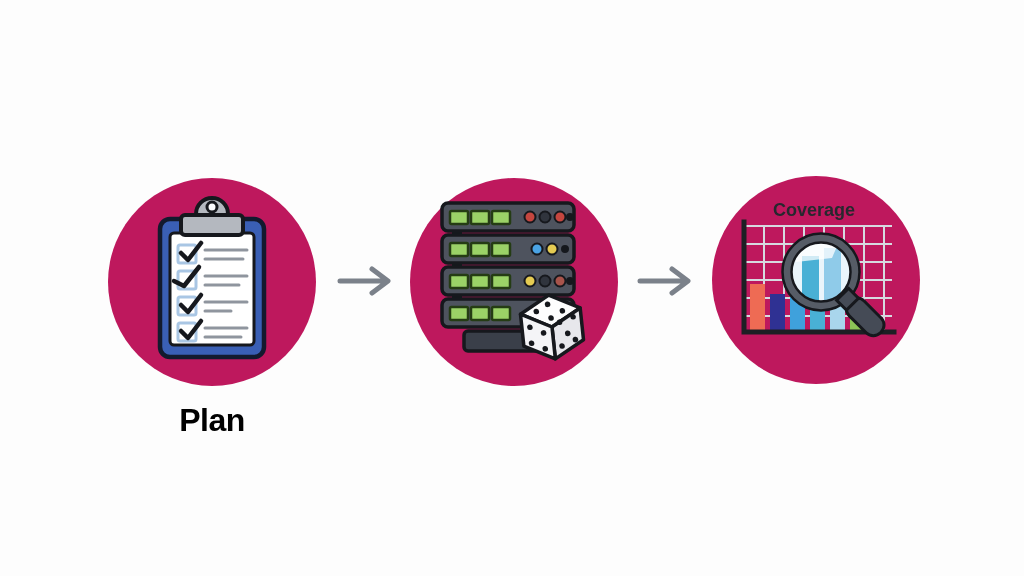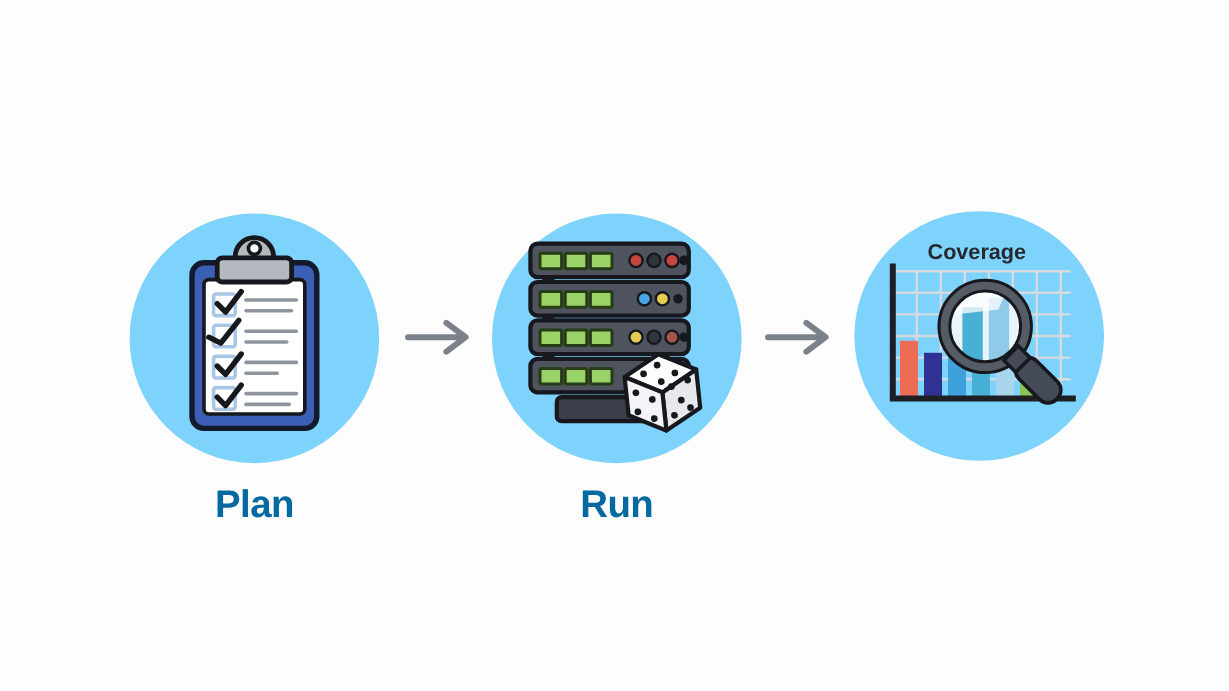--- a/index.html
+++ b/index.html
@@ -7,31 +7,31 @@
     position:relative;
     width:1024px;height:576px;
     background:#fdfdfd;
     overflow:hidden;
     font-family:"Liberation Sans",sans-serif;
   }
   .circle{
     position:absolute;
     width:208px;height:208px;
     border-radius:50%;
-    background:#7dd3fc;
+    background:#be185d;
   }
   .circle svg{position:absolute;}
   .step-label{
     position:absolute;
     width:208px;
     top:402px;
     text-align:center;
     font-weight:700;
     font-size:32px;
-    color:#0369a1;
+    color:#000000;
     letter-spacing:-0.5px;
   }
   .arrow{position:absolute;top:262px;}
   svg text{font-family:"Liberation Sans",sans-serif;}
 </style>
 </head>
 <body>
 
 <div class="canvas">
 
@@ -152,21 +152,20 @@
             <circle cx="21" cy="53" r="2.8"></circle>
           <circle cx="38" cy="28" r="2.8"></circle>
             <circle cx="52" cy="24" r="2.8"></circle>
             <circle cx="45" cy="40" r="2.8"></circle>
             <circle cx="38" cy="52" r="2.8"></circle>
             <circle cx="52" cy="47" r="2.8"></circle>
         </g>
       </g>
     </svg>
   </div>
-  <div class="step-label" style="left:410px;">Run</div>
 
   <svg class="arrow" style="left:636px;" width="60" height="38" viewBox="0 0 60 38">
     <path d="M4,19 H48 M36,7 L52,19 L36,31" fill="none" stroke="#7b818a" stroke-width="5" stroke-linecap="round" stroke-linejoin="round"></path>
   </svg>
 
   <div class="circle" style="left:712px;top:176px;">
     <svg width="184" height="176" viewBox="0 0 184 176" style="left:12px;top:14px;">
       <defs>
         <clipPath id="lensClip">
             <circle cx="97" cy="82" r="30"></circle>

